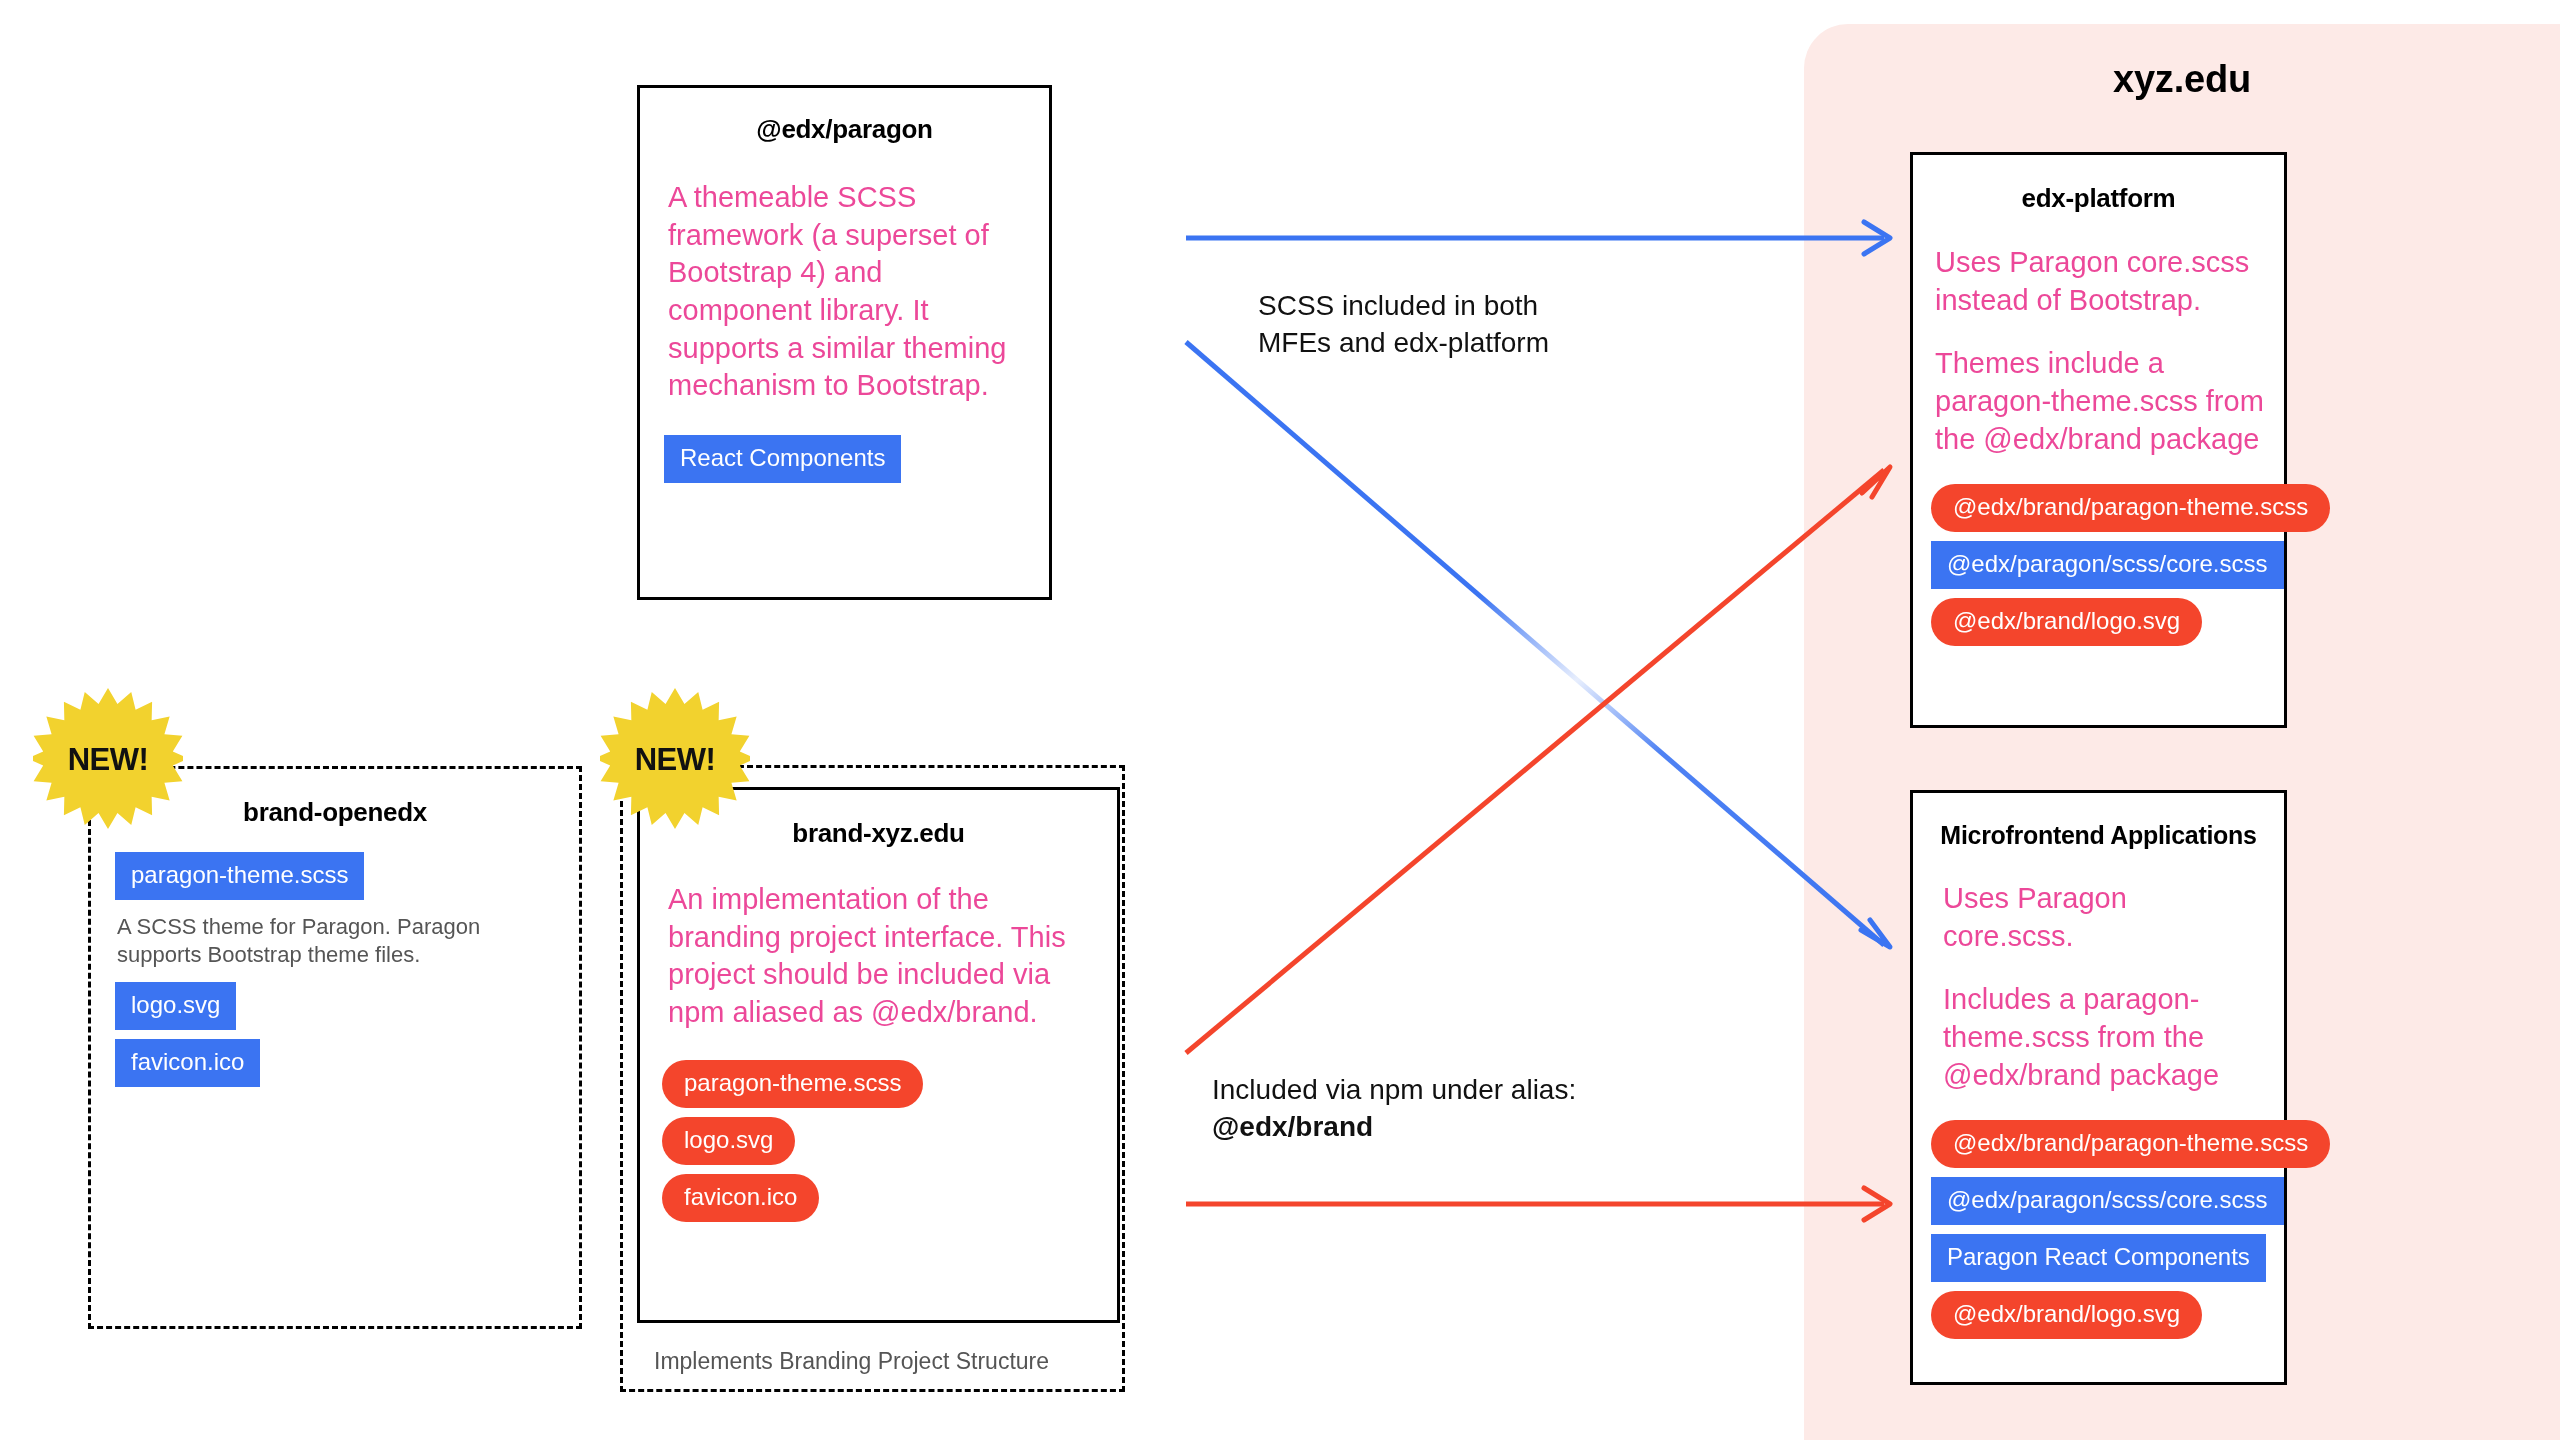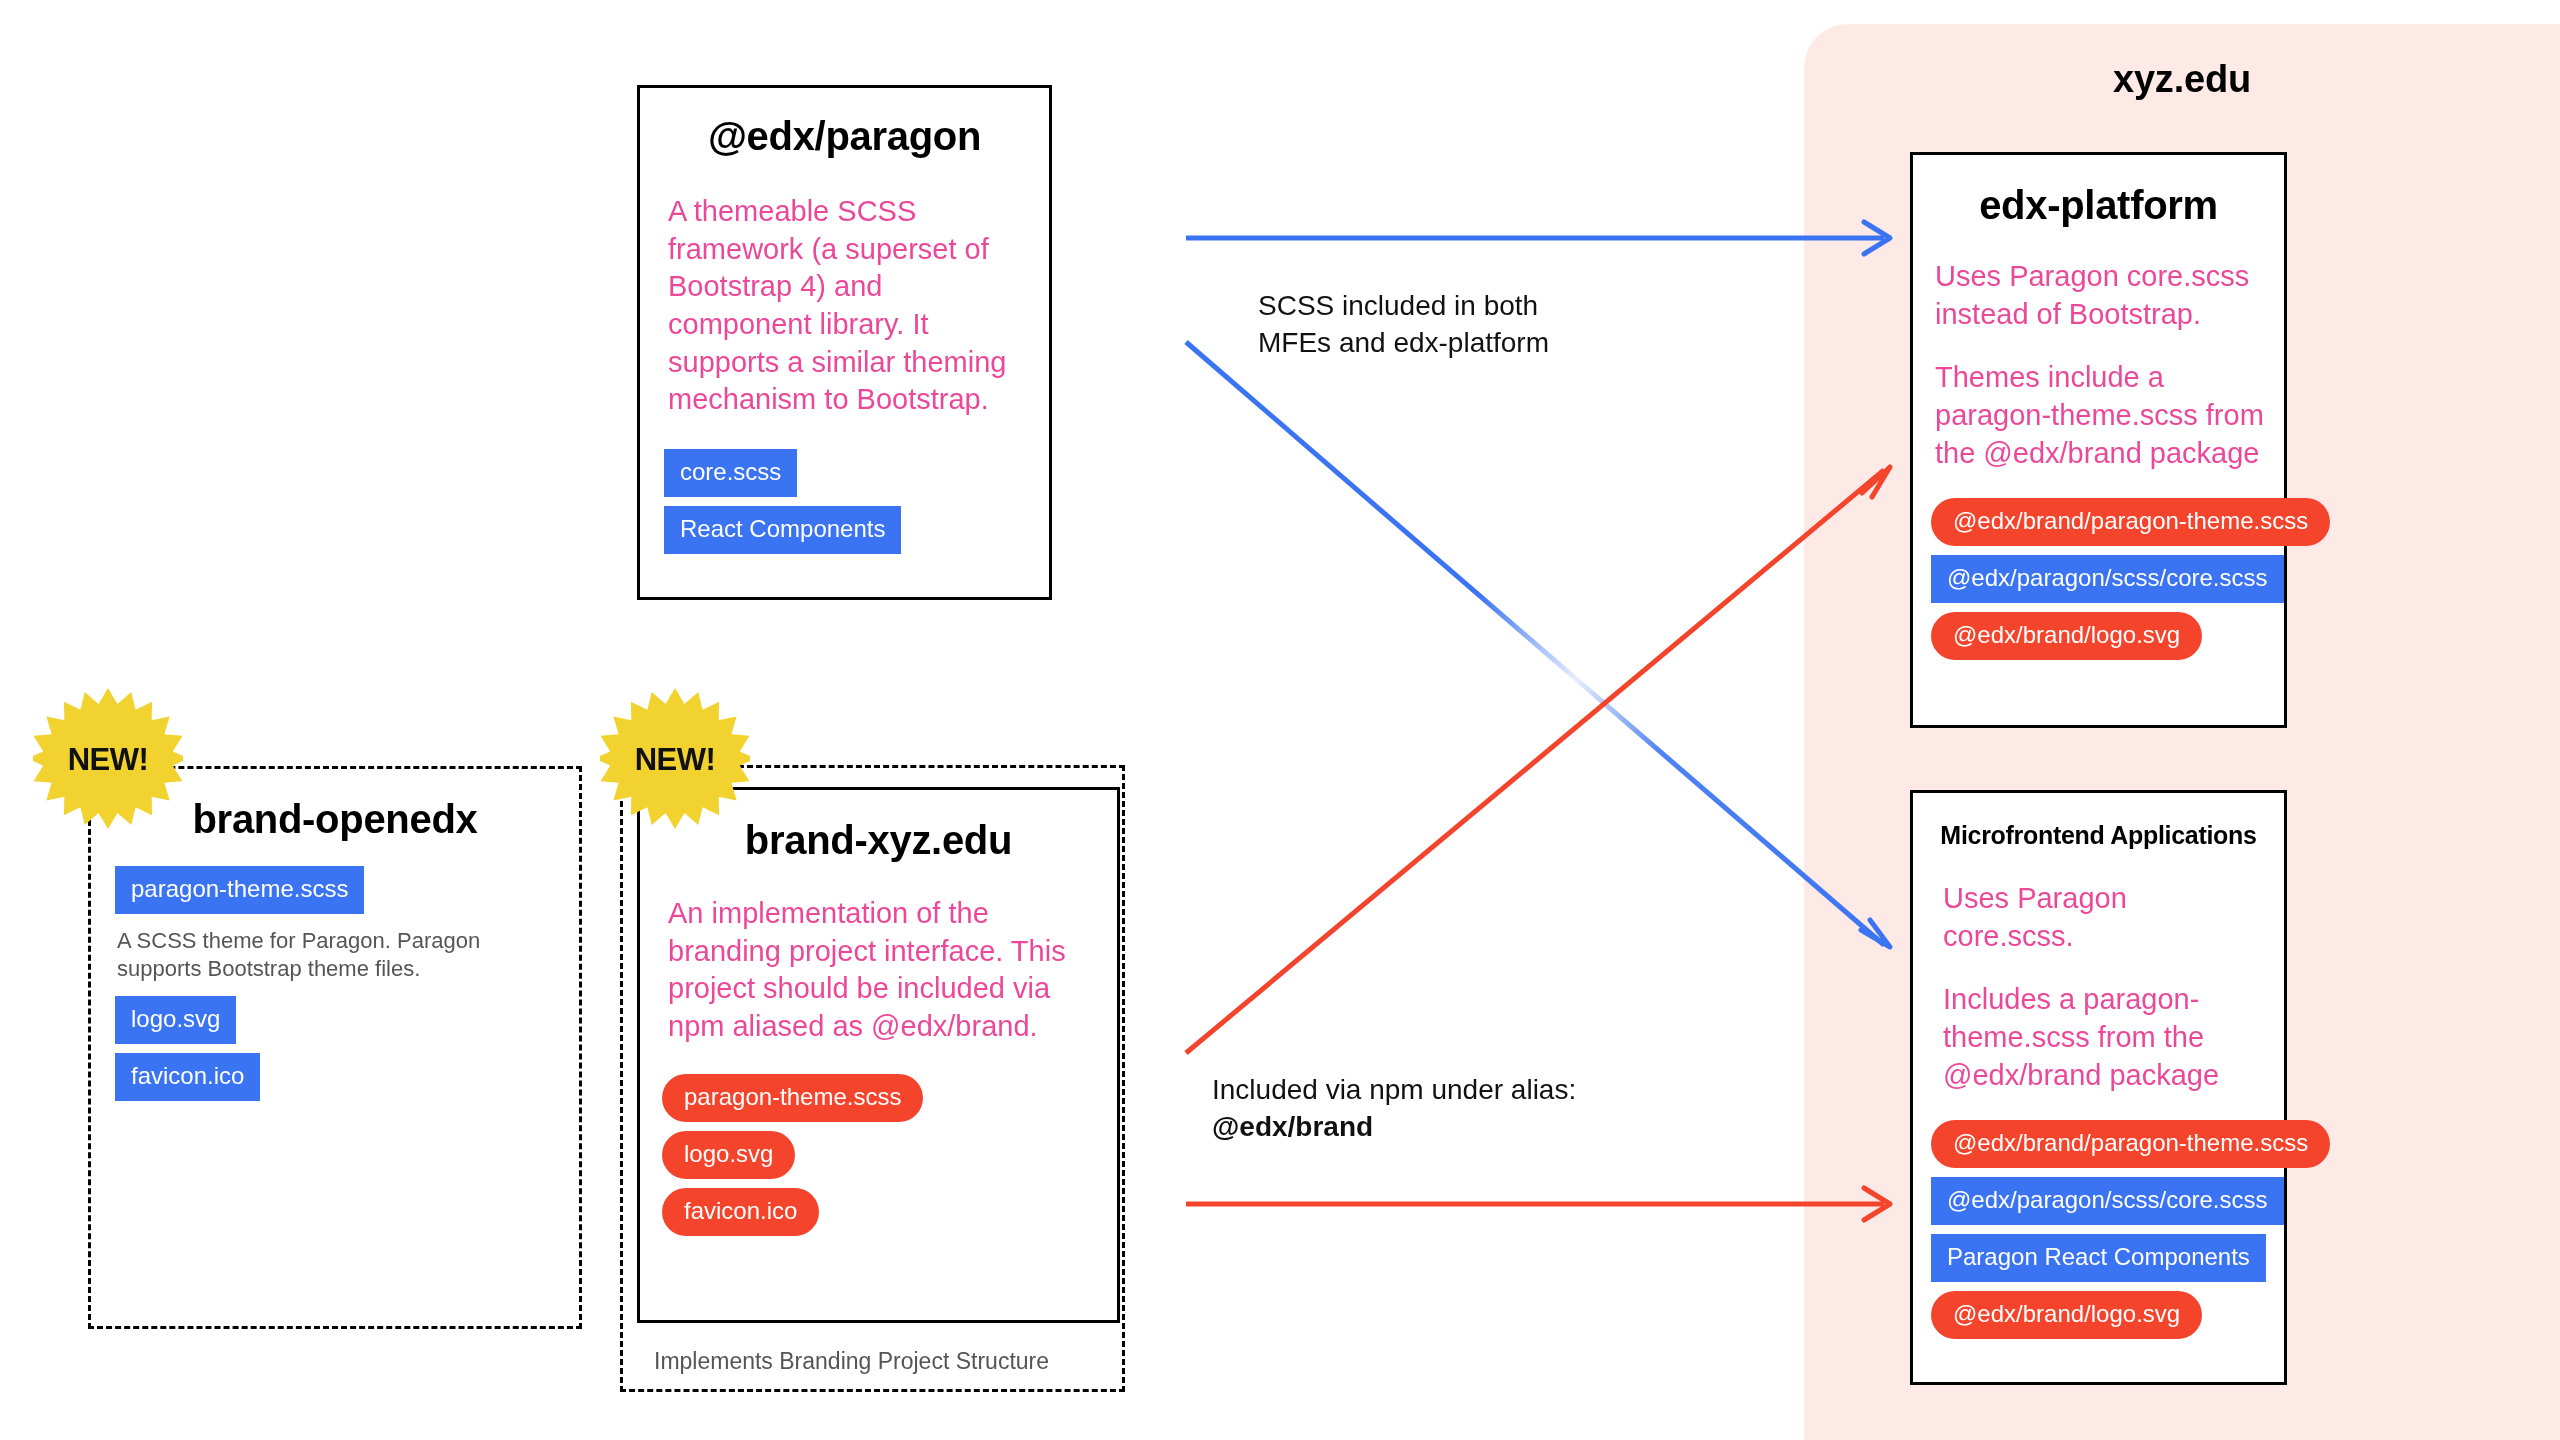--- a/index.html
+++ b/index.html
@@ -48,21 +48,21 @@
   }
   .dashed-box {
     position: absolute;
     background: transparent;
     border: 3px dashed #000000;
     box-sizing: border-box;
   }
 
   .box-title {
     text-align: center;
-    font-size: 40px;
+    font-size: 26px;
     font-weight: bold;
     letter-spacing: -0.3px;
     color: #000000;
   }
   .box-body {
     font-size: 29px;
     line-height: 1.30;
     color: #ec4899;
   }
   .box-body p { margin: 0 0 26px 0; }
@@ -129,23 +129,20 @@
 
   <div class="pink-panel"></div>
   <div class="pink-title">xyz.edu</div>
 
   <div class="solid-box" style="left:637px; top:85px; width:415px; height:515px;">
     <div class="box-title" style="margin-top:26px;">@edx/paragon</div>
     <div class="box-body" style="margin:34px 28px 0 28px;">
       <p>A themeable SCSS framework (a superset of Bootstrap 4) and component library. It supports a similar theming mechanism to Bootstrap.</p>
     </div>
     <div style="margin:30px 0 0 24px;">
-      <span class="tag-row">
-        <span class="tag tag-blue">core.scss</span>
-      </span>
       <span class="tag-row">
         <span class="tag tag-blue">React Components</span>
       </span>
     </div>
   </div>
 
   <div class="dashed-box" style="left:88px; top:766px; width:494px; height:563px;">
     <div class="box-title" style="margin-top:28px;">brand-openedx</div>
     <div style="margin:24px 0 0 24px;">
       <span class="tag-row">

